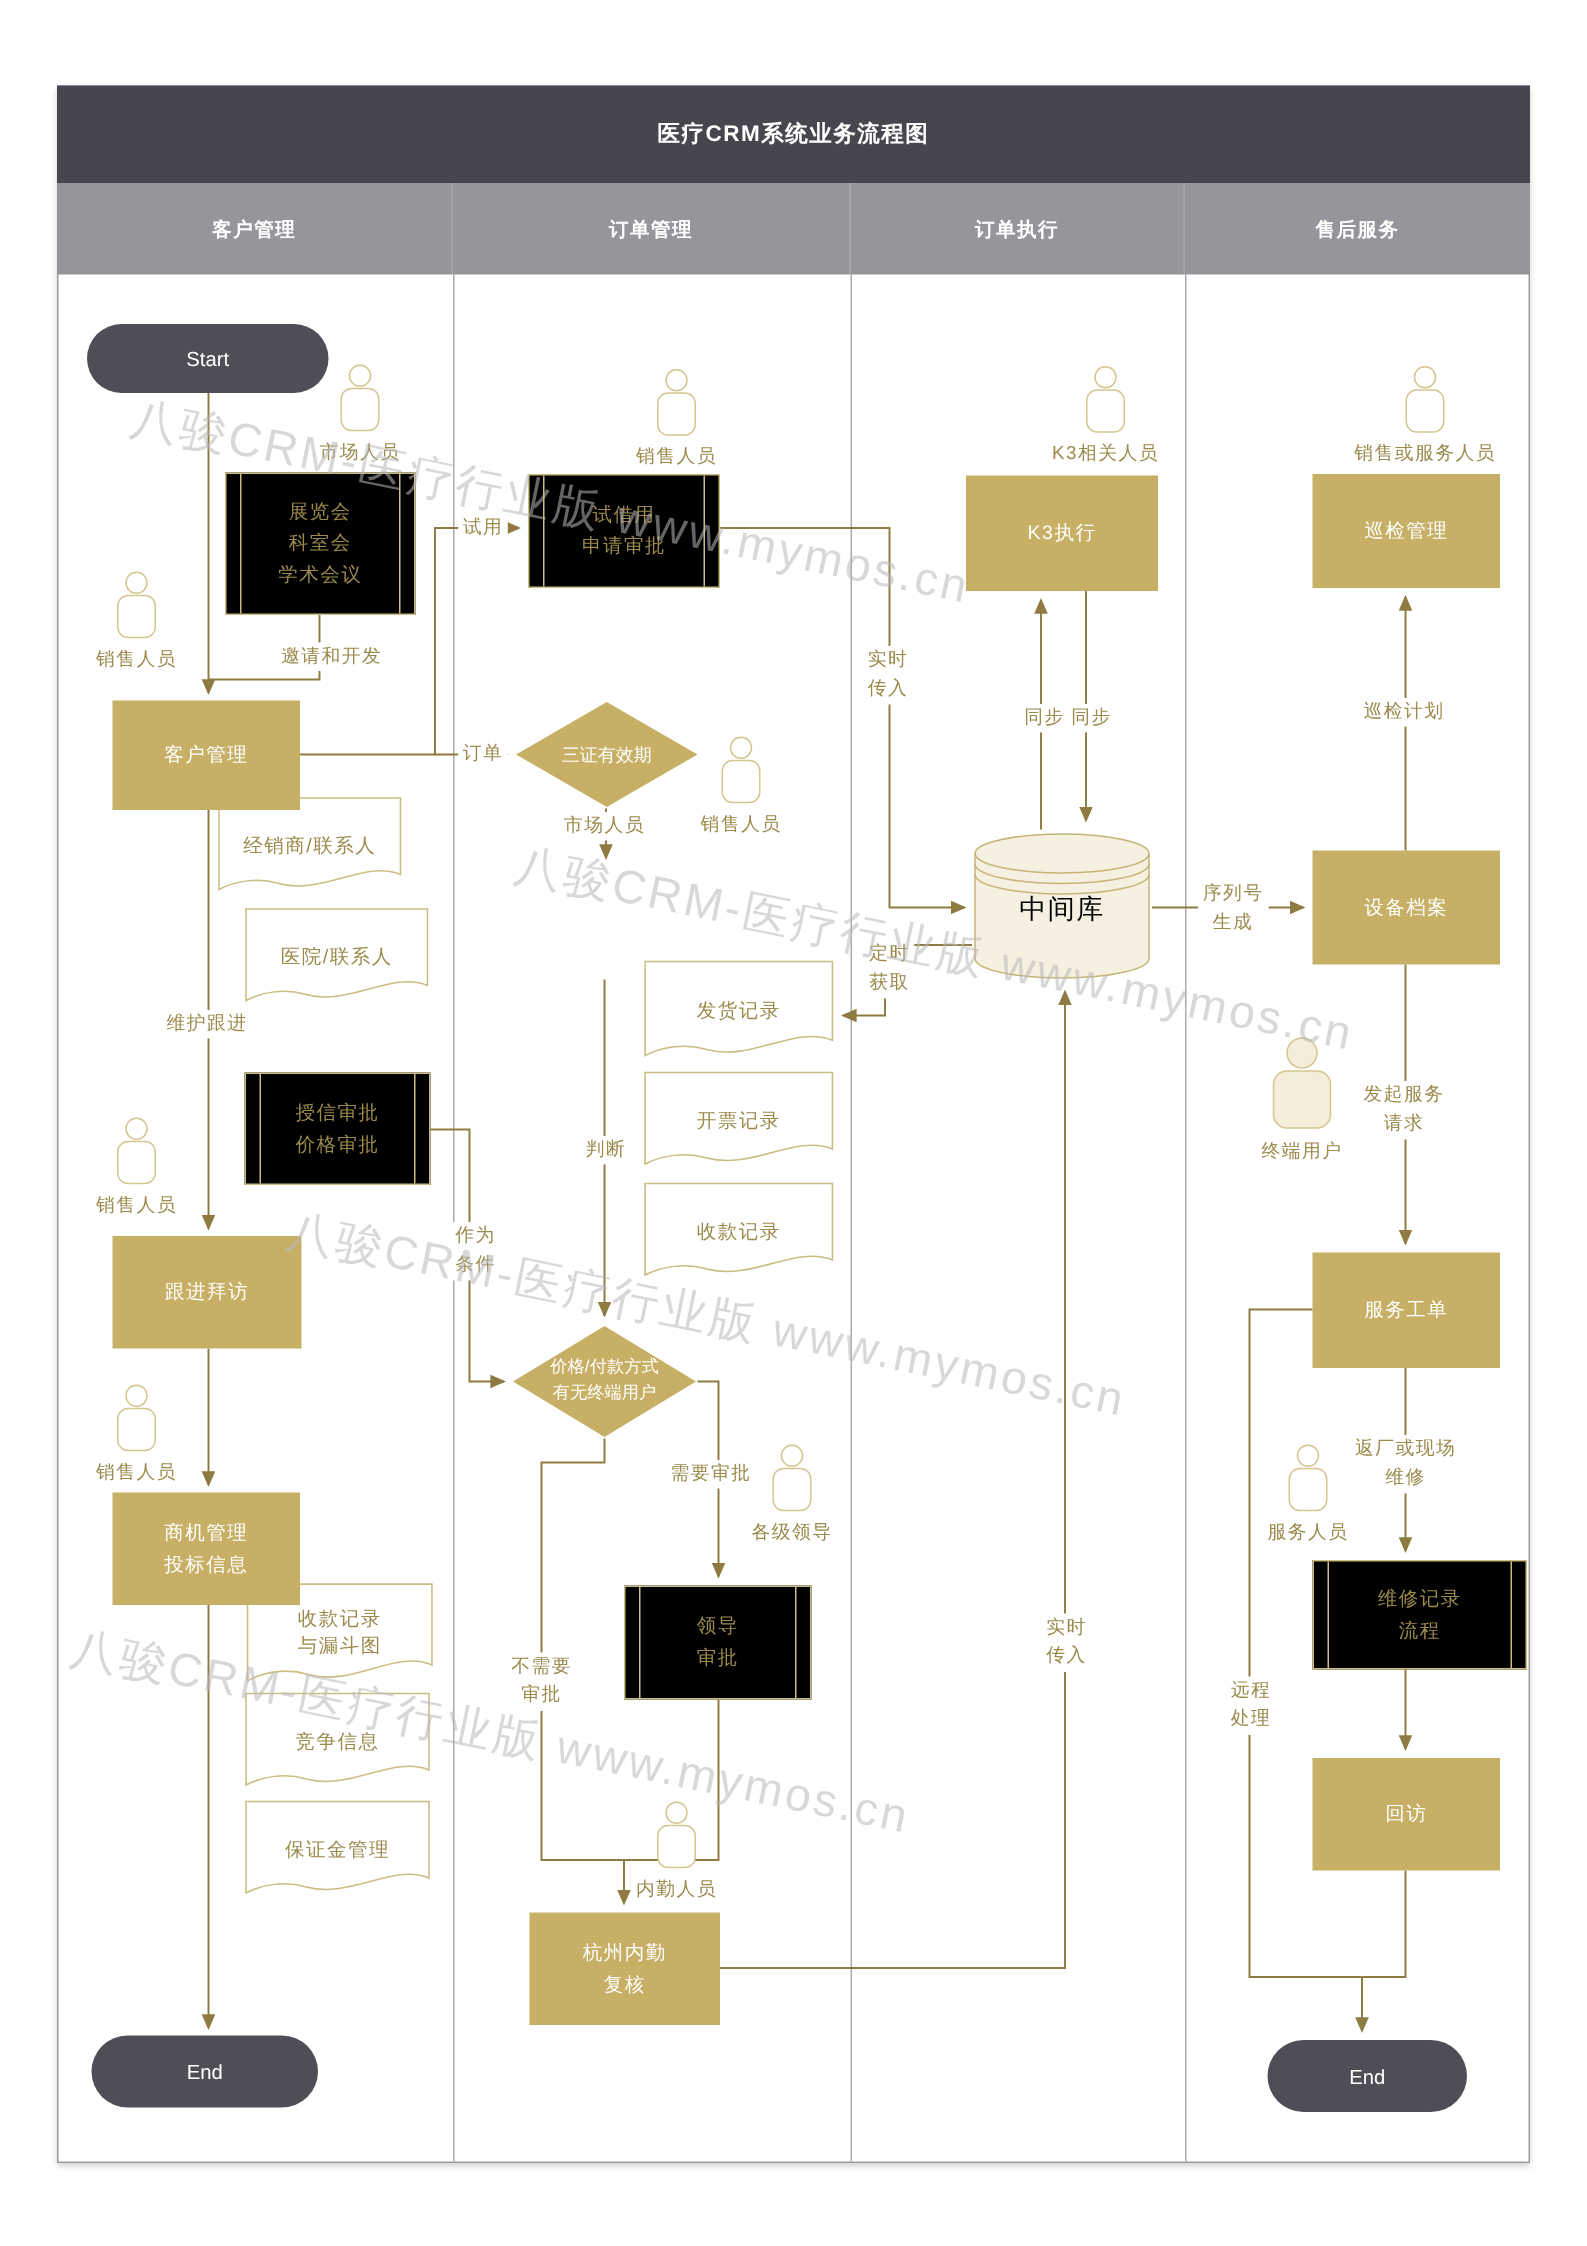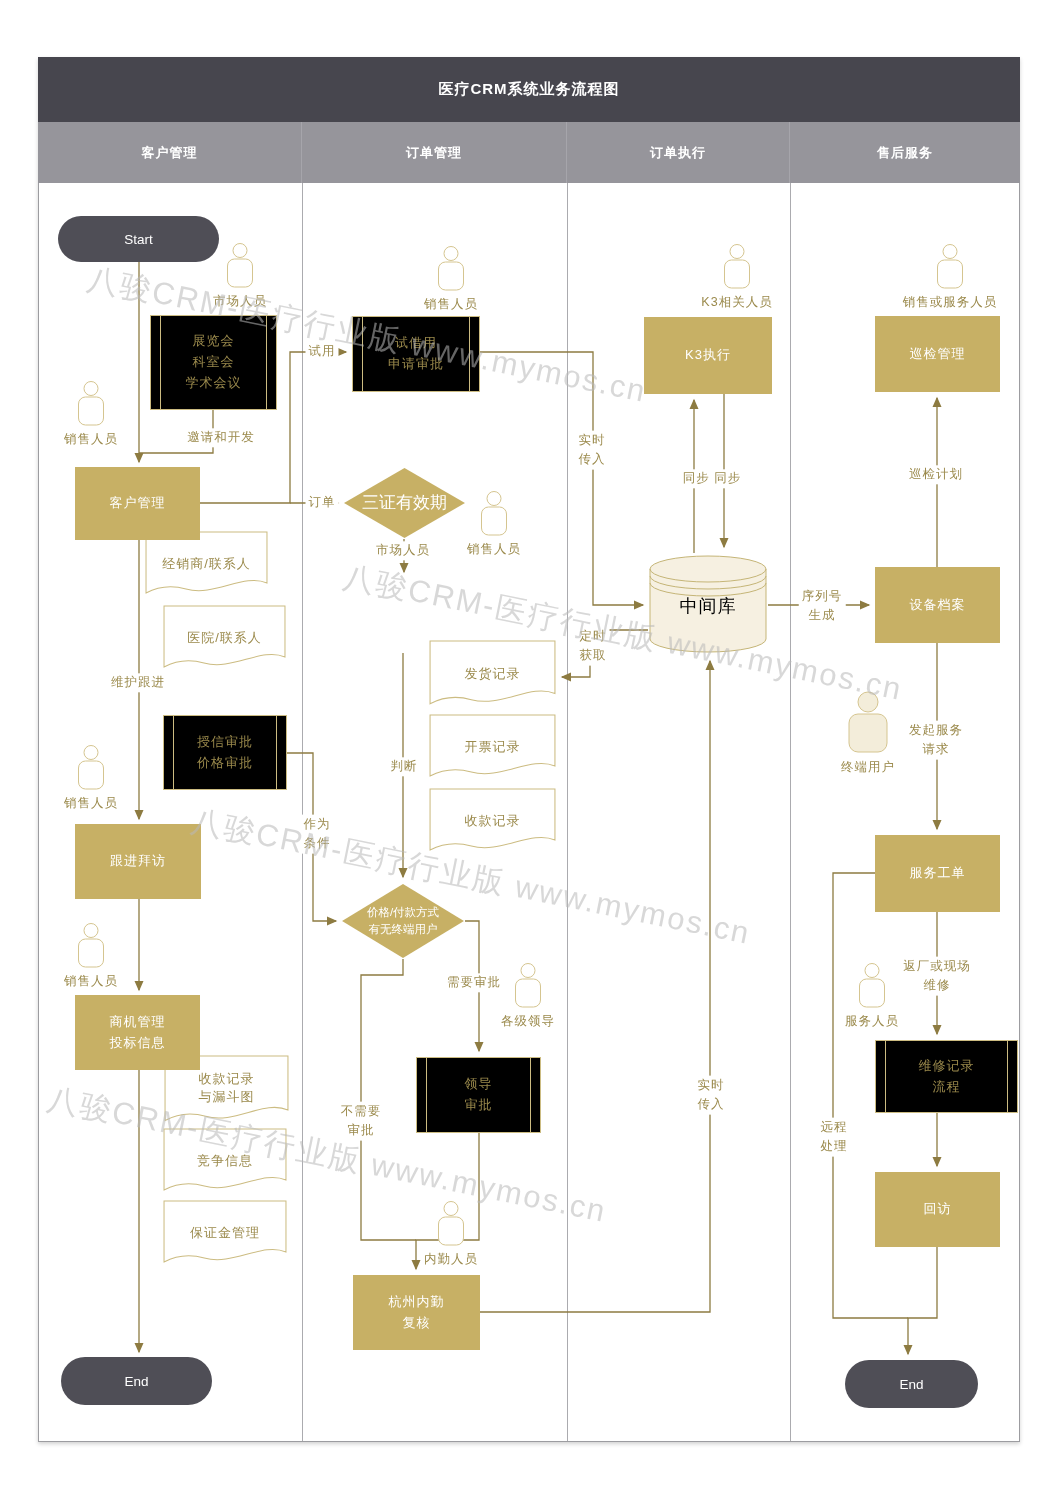--- a/index.html
+++ b/index.html
@@ -165,21 +165,21 @@
   <div class="node gbox lbl" style="left:644px;top:317px;width:128px;height:77px">K3执行</div>
   <div class="node gbox lbl" style="left:875px;top:316px;width:125px;height:76px">巡检管理</div>
   <div class="node gbox lbl" style="left:875px;top:567px;width:125px;height:76px">设备档案</div>
   <div class="node gbox lbl" style="left:875px;top:835px;width:125px;height:77px">服务工单</div>
   <div class="node gbox lbl" style="left:875px;top:1172px;width:125px;height:75px">回访</div>
 
   <div class="node pill" style="left:58px;top:216px;width:161px;height:46px">Start</div>
   <div class="node pill" style="left:61px;top:1357px;width:151px;height:48px">End</div>
   <div class="node pill" style="left:845px;top:1360px;width:133px;height:48px">End</div>
 
-  <div class="node dia" style="left:343px;top:467px;width:123px;height:72px;font-size:17px">
+  <div class="node dia" style="left:343px;top:467px;width:123px;height:72px;font-size:12px">
     <svg class="shape" viewBox="0 0 120 74" preserveAspectRatio="none">
         <polygon points="60,1 119,37 60,73 1,37" fill="#c7b065"></polygon>
       </svg>
     <div class="lbl">三证有效期</div>
   </div>
   <div class="node dia" style="left:341px;top:883px;width:124px;height:76px;font-size:11.5px">
     <svg class="shape" viewBox="0 0 120 74" preserveAspectRatio="none">
         <polygon points="60,1 119,37 60,73 1,37" fill="#c7b065"></polygon>
       </svg>
     <div class="lbl">价格/付款方式

